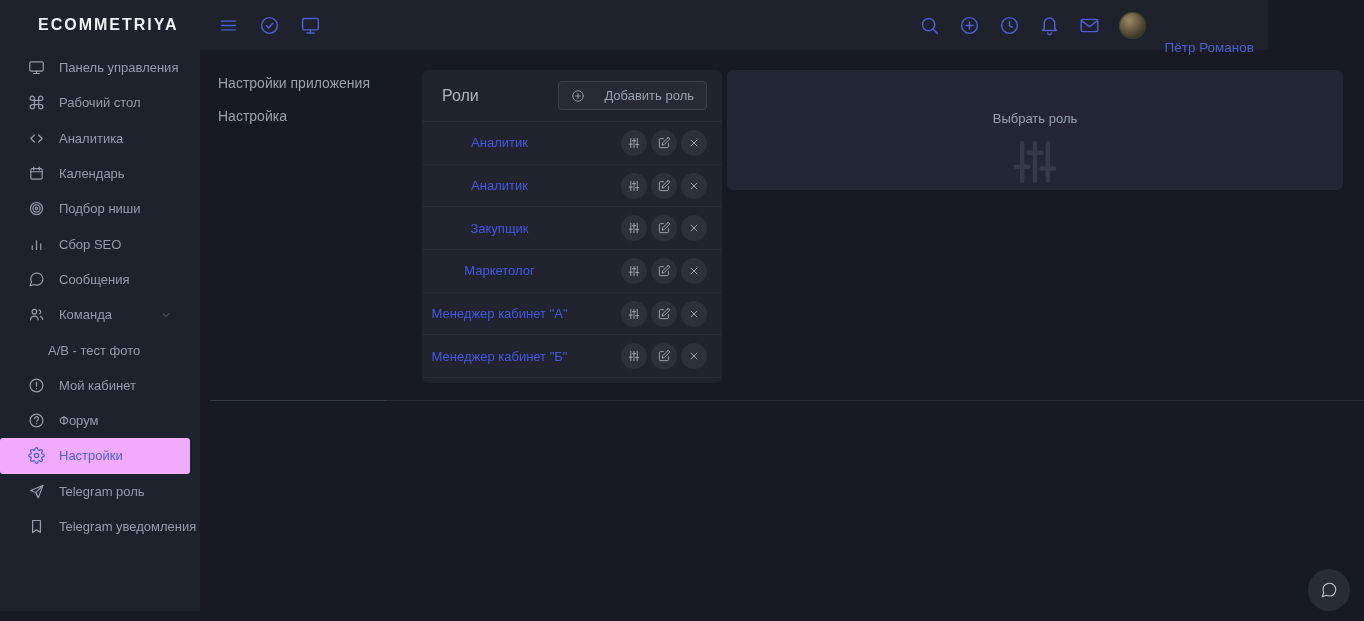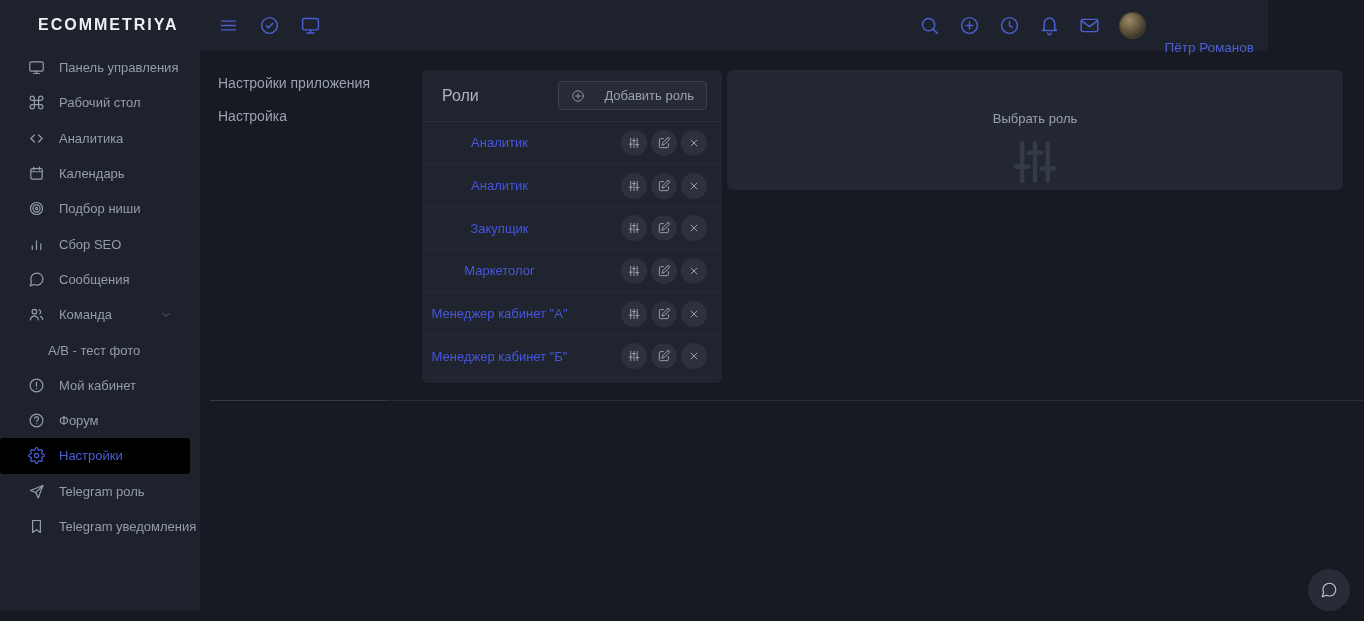--- a/index.html
+++ b/index.html
@@ -36,21 +36,21 @@
     background:#1e222c; padding-top:10px; z-index:4;
   }
   .side-item {
     height:35.3px; display:flex; align-items:center;
     padding-left:28px; cursor:pointer; color:#959cab; font-size:13px;
     position:relative;
   }
   .side-item .s-icon { width:17px; height:17px; margin-right:14px; flex:0 0 17px; }
   .side-item .s-icon svg { width:17px; height:17px; }
   .side-item.no-icon { padding-left:48px; }
-  .side-item.active { background:#000000; color:#4c5fd6; border-radius:3px; width:190px; }
+  .side-item.active { background:#f0abfc; color:#4c5fd6; border-radius:3px; width:190px; }
   .side-chevron { position:absolute; right:28px; width:12px; height:12px; color:#6b7181; }
   .side-chevron svg { width:12px; height:12px; }
 
   
   .content { position:absolute; left:200px; top:50px; width:1164px; height:571px; }
 
   .settings-menu { position:absolute; left:18px; top:16px; width:372px; }
   .settings-menu-item {
     display:flex; align-items:center; justify-content:space-between;
     height:33px; color:#9aa1af; font-size:14px; cursor:pointer;

